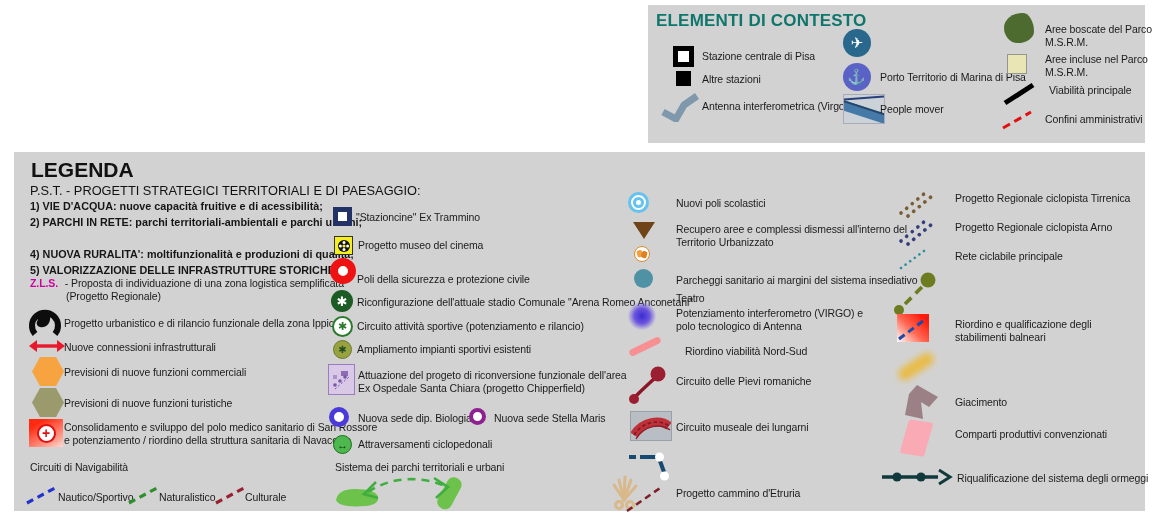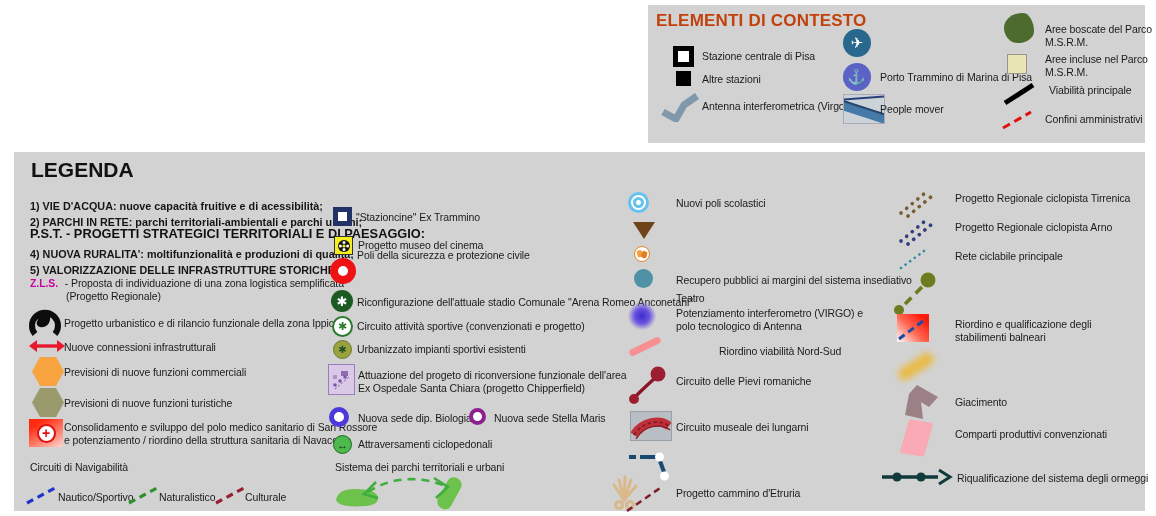--- a/index.html
+++ b/index.html
@@ -1,23 +1,23 @@
 <!DOCTYPE html>
 <html><head>
 <meta charset="utf-8">
 <style>
   html,body{margin:0;padding:0;background:#fff;}
   .page{position:relative;width:1156px;height:516px;background:#ffffff;
         font-family:"Liberation Sans",sans-serif;overflow:hidden;}
   .panel{position:absolute;background:#d2d2d2;}
   .lbl{position:absolute;font-size:10.5px;line-height:12.5px;color:#1b1b1b;
        white-space:pre-line;letter-spacing:-0.1px;}
-  .sec-title{position:absolute;font-size:17px;font-weight:800;color:#c2410c;letter-spacing:0.2px;}
+  .sec-title{position:absolute;font-size:17px;font-weight:800;color:#0f766e;letter-spacing:0.2px;}
   .leg-title{position:absolute;font-size:21px;font-weight:800;color:#111;}
-  .pst-head{position:absolute;font-size:12.8px;font-weight:700;color:#111;margin-top:43px;}
+  .pst-head{position:absolute;font-size:12.8px;font-weight:400;color:#111;}
   .pst-item{position:absolute;font-size:10.8px;font-weight:600;color:#161616;white-space:nowrap;}
   .zls{color:#cc00a0;font-weight:800;}
   .ic{position:absolute;}
   .circle{border-radius:50%;}
   .flexc{display:flex;align-items:center;justify-content:center;}
   svg{display:block;}
 </style>
 </head>
 <body>
 
@@ -40,21 +40,21 @@
   </span>
   <span class="lbl" style="left:702px;top:100px;">Antenna interferometrica (Virgo)</span>
 
   <span class="ic circle flexc" style="left:843px;top:29px;width:28px;height:28px;background:#29688c;color:#fff;font-size:15px;">
         <span>✈</span>
     </span>
 
   <span class="ic circle flexc" style="left:843px;top:63px;width:28px;height:28px;background:#5a62c6;color:#fff;font-size:15px;">
         <span>⚓</span>
     </span>
-  <span class="lbl" style="left:880px;top:71px;">Porto Trammino di Marina di Pisa</span>
+  <span class="lbl" style="left:880px;top:71px;">Porto Territorio di Marina di Pisa</span>
 
   <span class="ic" style="left:843px;top:94px;width:40px;height:28px;background:#ccd3d8;overflow:hidden;border:1px solid #aab;">
     <span style="position:absolute;left:-6px;top:12px;width:52px;height:8px;background:#4479a8;border-top:2px solid #24476a;transform:rotate(18deg);display:block;"></span>
     <span style="position:absolute;left:0;top:2px;width:40px;height:2px;background:#2a3f7a;display:block;transform:rotate(-4deg);"></span>
   </span>
   <span class="lbl" style="left:880px;top:103px;">People mover</span>
 
   <span class="ic" style="left:1004px;top:13px;width:30px;height:30px;background:#4d6b2f;border-radius:62% 38% 55% 45% / 48% 62% 38% 52%;"></span>
   <span class="lbl" style="left:1045px;top:23px;">Aree boscate del Parco
 M.S.R.M.</span>
@@ -154,36 +154,36 @@
       <circle cx="7" cy="7" r="1.6" fill="#f6ef1f"></circle>
       <circle cx="7" cy="3.4" r="1.5" fill="#fff"></circle>
         <circle cx="10.6" cy="7" r="1.5" fill="#fff"></circle>
       <circle cx="7" cy="10.6" r="1.5" fill="#fff"></circle>
         <circle cx="3.4" cy="7" r="1.5" fill="#fff"></circle>
     </svg>
   </span>
   <span class="lbl" style="left:358px;top:239px;">Progetto museo del cinema</span>
 
   <span class="ic circle" style="left:330px;top:258px;width:10px;height:10px;background:#fff;border:8px solid #ee1212;"></span>
-  <span class="lbl" style="left:357px;top:249px;">Poli della sicurezza e protezione civile</span>
+  <span class="lbl" style="left:357px;top:273px;">Poli della sicurezza e protezione civile</span>
 
   <span class="ic circle flexc" style="left:331px;top:290px;width:22px;height:22px;background:#1c5b24;color:#fff;font-size:13px;">
         <span>✱</span>
     </span>
   <span class="lbl" style="left:357px;top:296px;">Riconfigurazione dell'attuale stadio Comunale "Arena Romeo Anconetani"</span>
 
   <span class="ic circle flexc" style="left:332px;top:316px;width:17px;height:17px;background:#fff;border:2px solid #2b7a2b;color:#2b7a2b;font-size:11px;">
         <span>✱</span>
     </span>
-  <span class="lbl" style="left:357px;top:320px;">Circuito attività sportive (convenzionati e progetto)</span>
+  <span class="lbl" style="left:357px;top:320px;">Circuito attività sportive (potenziamento e rilancio)</span>
 
   <span class="ic circle flexc" style="left:333px;top:340px;width:17px;height:17px;background:#99a23f;border:1px solid #6a7a2a;color:#234d23;font-size:10px;">
         <span>✱</span>
     </span>
-  <span class="lbl" style="left:357px;top:343px;">Urbanizzato impianti sportivi esistenti</span>
+  <span class="lbl" style="left:357px;top:343px;">Ampliamento impianti sportivi esistenti</span>
 
   <span class="ic" style="left:328px;top:364px;width:25px;height:29px;background:#d9c9e6;border:1.5px solid #9a7cc0;">
     <svg width="25" height="29">
       <circle cx="6" cy="20" r="1.8" fill="#7a55a8"></circle>
         <circle cx="11" cy="16" r="1.8" fill="#7a55a8"></circle>
       <circle cx="16" cy="12" r="1.8" fill="#7a55a8"></circle>
         <rect x="12" y="6" width="7" height="5" fill="#7a55a8" opacity="0.8"></rect>
       <rect x="4" y="10" width="4" height="4" fill="#9a7cc0" opacity="0.7"></rect>
       <line x1="6" y1="24" x2="20" y2="12" stroke="#7a55a8" stroke-width="1" stroke-dasharray="2 2"></line>
     </svg>
@@ -211,38 +211,40 @@
       <path d="M104,4 L118,13 L106,24" fill="none" stroke="#3fae3f" stroke-width="2.6"></path>
     </svg>
   </span>
 
   <span class="ic circle flexc" style="left:628px;top:192px;width:15px;height:15px;background:#fff;border:3px solid #66c2ee;">
     <span class="circle" style="width:5px;height:5px;border:3px solid #66c2ee;display:block;background:#fff;"></span>
   </span>
   <span class="lbl" style="left:676px;top:197px;">Nuovi poli scolastici</span>
 
   <span class="ic" style="left:633px;top:222px;width:0;height:0;border-left:11px solid transparent;border-right:11px solid transparent;border-top:17px solid #6e4418;"></span>
+  <span class="lbl" style="left:676px;top:223px;">Recupero aree e complessi dismessi all'interno del
+Territorio Urbanizzato</span>
 
   <span class="ic circle flexc" style="left:634px;top:246px;width:14px;height:14px;background:#fff;border:1.5px solid #e0881f;">
     <svg width="12" height="10">
       <rect x="1" y="1" width="5.5" height="7" rx="2" fill="#f0a040" transform="rotate(-15 4 4.5)"></rect>
       <rect x="5.5" y="2" width="5.5" height="7" rx="2" fill="#e08020" transform="rotate(15 8 5.5)"></rect>
     </svg>
   </span>
   <span class="lbl" style="left:676px;top:248px;margin-top:44px;">Teatro</span>
 
   <span class="ic circle" style="left:634px;top:269px;width:19px;height:19px;background:#4f92a6;"></span>
-  <span class="lbl" style="left:676px;top:274px;">Recupero pubblici ai margini del sistema insediativo</span>
+  <span class="lbl" style="left:676px;top:274px;">Parcheggi sanitario ai margini del sistema insediativo</span>
 
   <span class="ic circle" style="left:628px;top:302px;width:28px;height:28px;background:radial-gradient(circle,#3c2bd0 0%,#6a55dd 38%,rgba(150,130,230,0.3) 65%,rgba(150,130,230,0) 74%);"></span>
   <span class="lbl" style="left:676px;top:307px;">Potenziamento interferometro (VIRGO) e
 polo tecnologico di Antenna</span>
 
   <span class="ic" style="left:628px;top:343px;width:34px;height:7px;background:#f88f93;border-radius:4px;transform:rotate(-26deg);"></span>
-  <span class="lbl" style="left:712px;top:345px;padding-left:7px;">Riordino viabilità Nord-Sud</span>
+  <span class="lbl" style="left:678px;top:345px;padding-left:7px;">Riordino viabilità Nord-Sud</span>
 
   <span class="ic" style="left:626px;top:364px;">
     <svg width="42" height="42">
       <path d="M30,13 L15,27 L9,33" fill="none" stroke="#8a1626" stroke-width="3.4"></path>
       <circle cx="32" cy="10" r="7.5" fill="#9c1f31"></circle>
       <circle cx="8" cy="35" r="5" fill="#9c1f31"></circle>
     </svg>
   </span>
   <span class="lbl" style="left:676px;top:375px;">Circuito delle Pievi romaniche</span>
 

